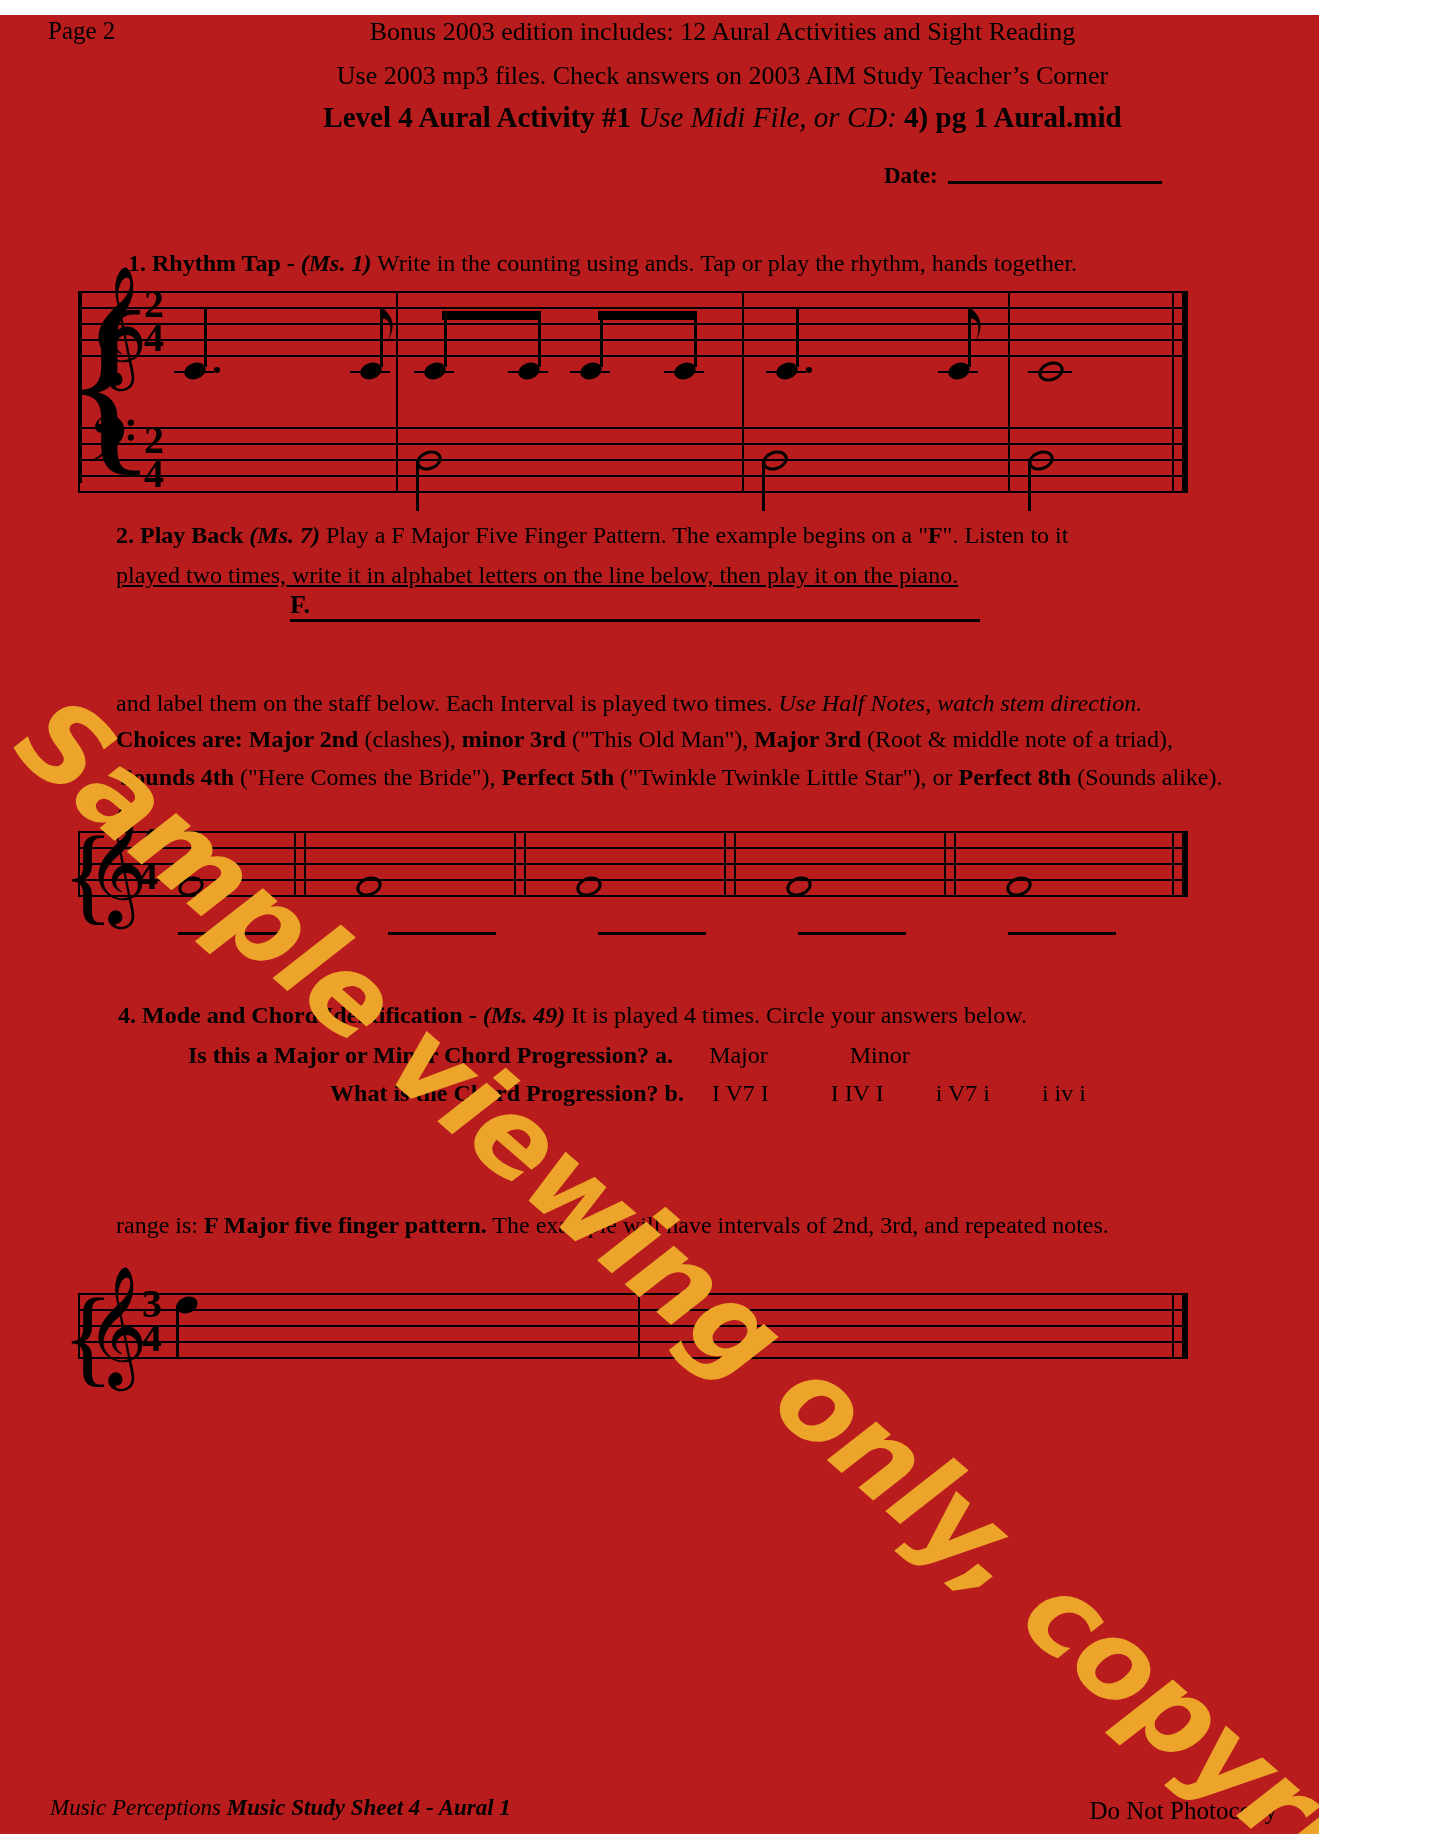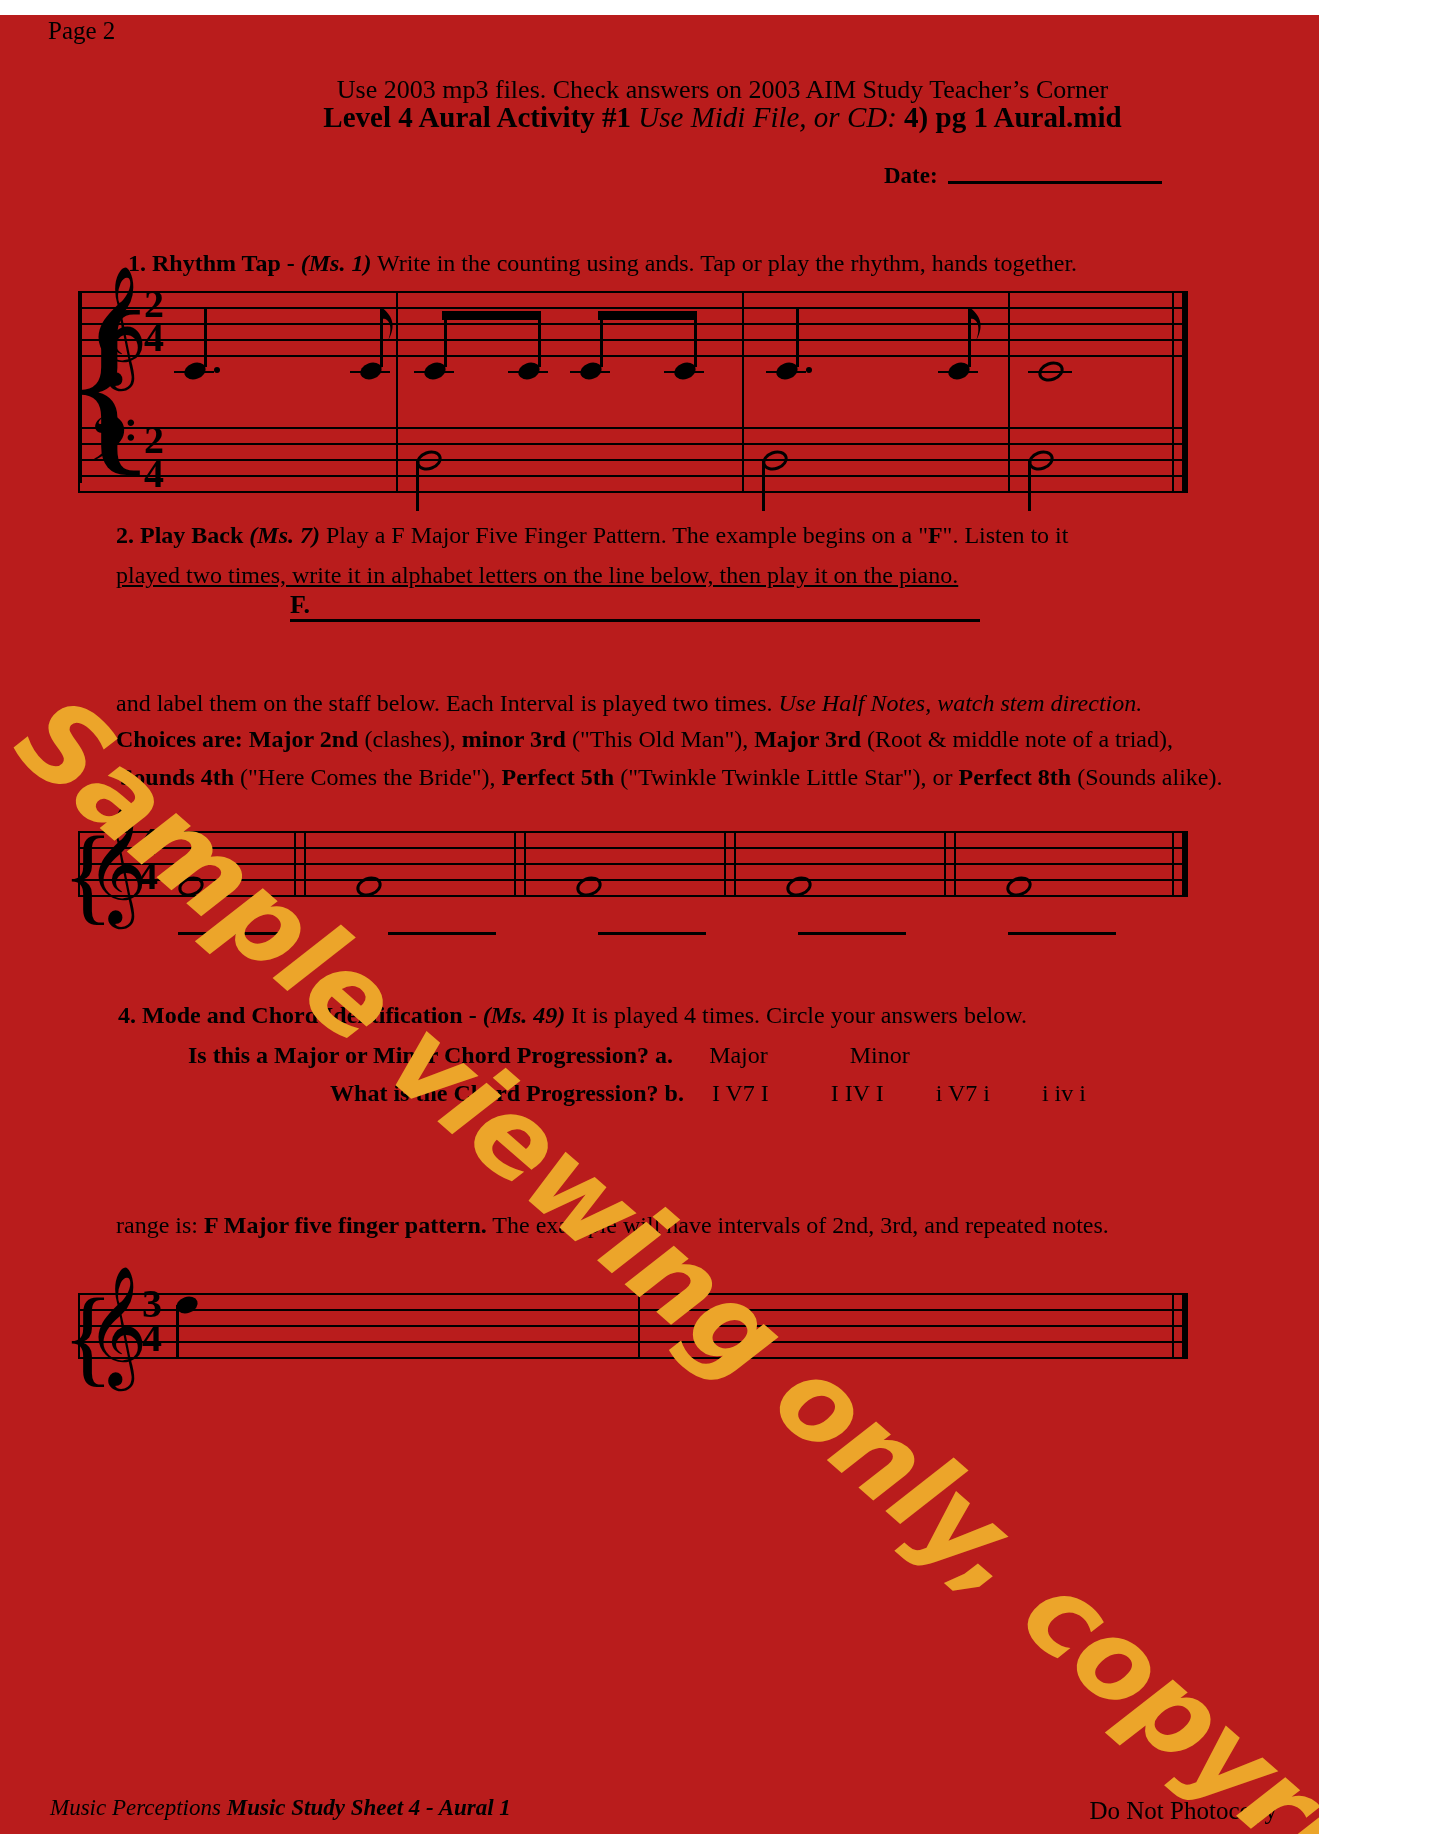--- a/index.html
+++ b/index.html
@@ -31,21 +31,21 @@
     line-height: 1.15;
     white-space: nowrap;
   }
   #page-label {
     position: absolute;
     left: 48px;
     top: 2px;
     font-size: 25px;
   }
   #hdr-line1 { top: 2px; }
-  #hdr-line2 { top: 60px; }
+  #hdr-line2 { top: 46px; }
   #hdr-line3 {
     top: 86px;
     font-size: 29px;
     font-weight: bold;
   }
   #hdr-line3 .ital {
     font-style: italic;
     font-weight: normal;
   }
 
@@ -212,20 +212,21 @@
     letter-spacing: -2px;
   }
 </style>
 </head>
 <body>
 
 <div id="page">
 
   <div id="page-label">Page 2</div>
 
+  <div class="hdr-row" id="hdr-line1">Bonus 2003 edition includes: 12 Aural Activities and Sight Reading</div>
   <div class="hdr-row" id="hdr-line2">Use 2003 mp3 files. Check answers on 2003 AIM Study Teacher’s Corner</div>
   <div class="hdr-row" id="hdr-line3">
     <span>Level 4 Aural Activity #1</span><span class="ital"> Use Midi File, or CD: </span><span>4) pg 1 Aural.mid</span>
   </div>
 
   <div id="date-block">
     <span>Date:</span>
     <span id="date-rule"></span>
   </div>
 

